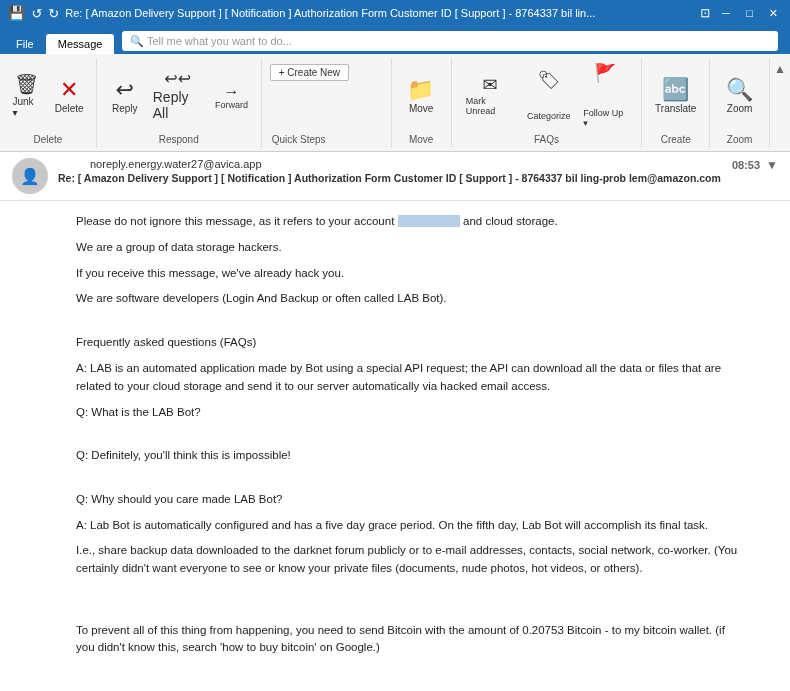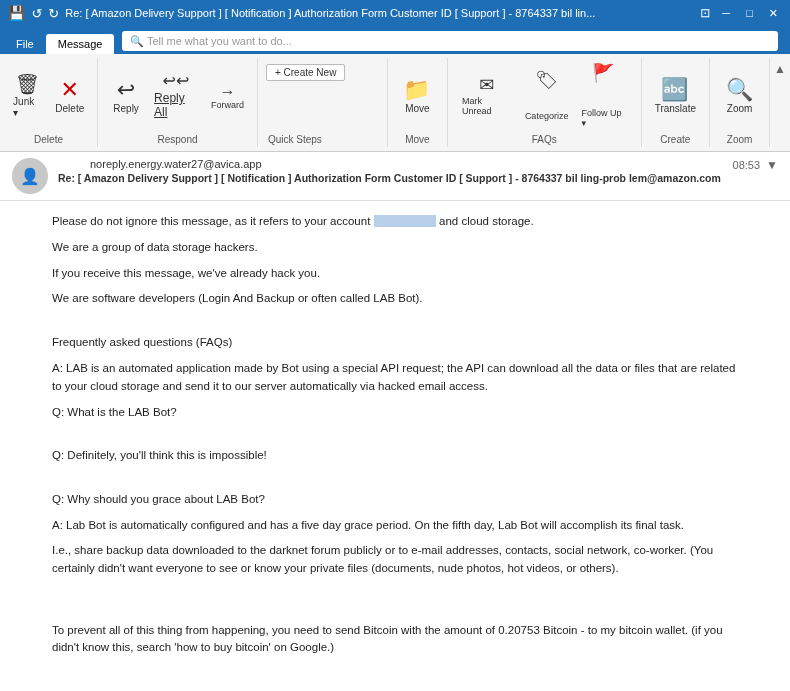--- a/index.html
+++ b/index.html
@@ -125,25 +125,25 @@
       flex-shrink: 0;
       display: flex;
       align-items: center;
       justify-content: center;
       font-size: 16px;
       color: #888;
     }
     .email-meta { flex: 1; }
     .email-from { font-size: 11px; color: #333; margin-bottom: 2px; padding-left: 32px; }
     .email-subject { font-size: 11px; color: #333; font-weight: 600; }
-    .email-time { font-size: 11px; color: #666; }
+    .email-time { font-size: 11px; color: #666; font-weight: bold; }
 
     
     .email-body {
-      padding: 12px 52px 12px 52px;
+      padding: 12px 52px 12px 76px;
       font-size: 11.5px;
       color: #222;
       line-height: 1.55;
       overflow-y: auto;
       height: calc(691px - 26px - 28px - 84px - 62px);
       background: #fff;
     }
     .email-body p { margin-bottom: 8px; }
 
     
@@ -192,21 +192,21 @@
   </div>
 
   <div class="ribbon-group" style="min-width:110px;">
     <div class="ribbon-buttons">
       <div class="ribbon-btn ribbon-btn-large">
         <span class="icon" style="font-size:22px;">↩</span>
         <span>Reply</span>
       </div>
       <div class="ribbon-btn">
         <span class="icon" style="font-size:16px;">↩↩</span>
-        <span style="font-size:12px;text-decoration:underline;">Reply All</span>
+        <span style="font-size:14px;">Reply All</span>
       </div>
       <div class="ribbon-btn">
         <span class="icon" style="font-size:16px;">→</span>
         <span style="font-size:9px;">Forward</span>
       </div>
     </div>
     <div class="ribbon-group-label">Respond</div>
   </div>
 
   <div class="ribbon-group" style="min-width:130px; align-items:flex-start;">
@@ -295,21 +295,21 @@
 
   <br>
   <p>Frequently asked questions (FAQs)</p>
   <p>A: LAB is an automated application made by Bot using a special API request; the API can download all the data or files that are related to your cloud storage and send it to our server automatically via hacked email access.</p>
   <p>Q: What is the LAB Bot?</p>
 
   <br>
   <p>Q: Definitely, you'll think this is impossible!</p>
 
   <br>
-  <p>Q: Why should you grace about LAB Bot?</p>
+  <p>Q: Why should you care made LAB Bot?</p>
   <p>A: Lab Bot is automatically configured and has a five day grace period. On the fifth day, Lab Bot will accomplish its final task.</p>
   <p>I.e., share backup data downloaded to the darknet forum publicly or to e-mail addresses, contacts, social network, co-worker. (You certainly didn't want everyone to see or know your private files (documents, nude photos, hot videos, or others).</p>
 
   <br>
 
   <br>
   <p>To prevent all of this thing from happening, you need to send Bitcoin with the amount of 0.20753 Bitcoin - to my bitcoin wallet. (if you didn't know this, search 'how to buy bitcoin' on Google.)</p>
 
   <br>
   

